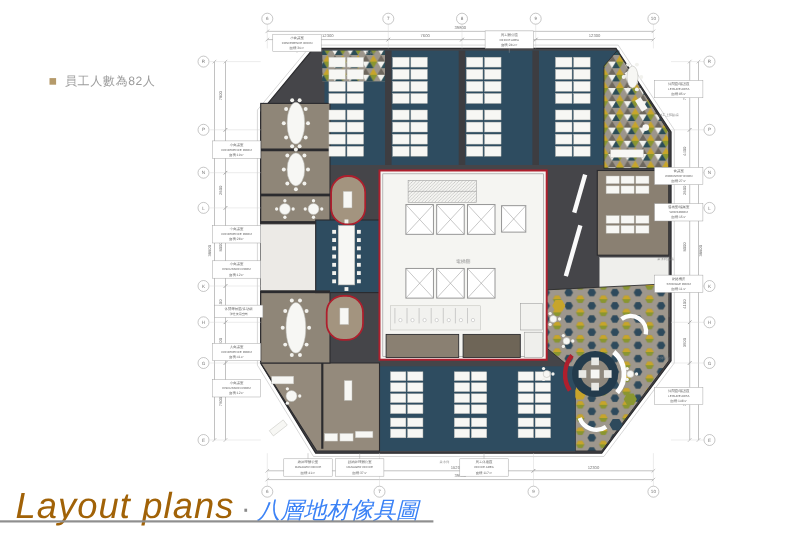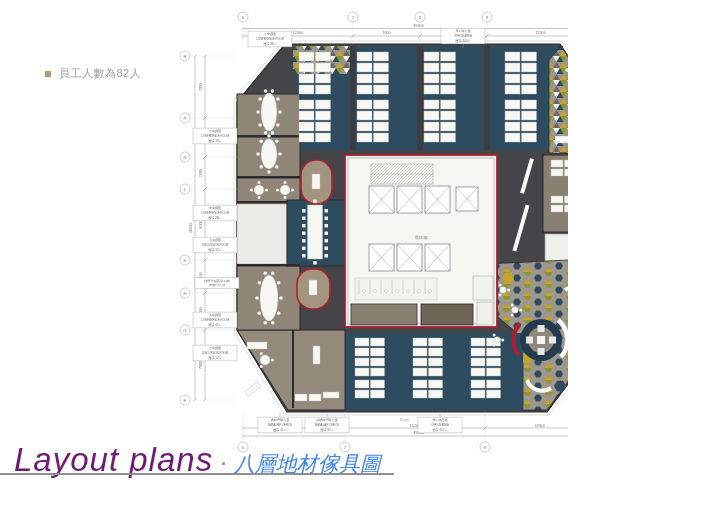--- a/index.html
+++ b/index.html
@@ -1,23 +1,23 @@
 <!DOCTYPE html>
 <html><head>
 <meta charset="utf-8">
 <style>
   html,body{margin:0;padding:0;background:#fff;}
-  .canvas{position:relative;width:568px;height:509px;background:#ffffff;overflow:hidden;
+  .canvas{position:relative;width:720px;height:509px;background:#ffffff;overflow:hidden;
           font-family:"Liberation Sans",sans-serif;}
   .note{position:absolute;left:45px;top:66px;display:flex;align-items:center;gap:8px;}
   .note .bullet{width:6px;height:6px;background:#b59a6a;}
   .note .note-text{font-size:11px;color:#9c9c9c;letter-spacing:0.5px;}
   .plan-svg{position:absolute;left:175px;top:8px;width:490px;height:448px;}
   .title-block{position:absolute;left:14px;top:441px;white-space:nowrap;color:#8f8f8f;}
-  .t-en{font-size:33px;font-style:italic;letter-spacing:1px;color:#701a75;}
+  .t-en{font-size:33px;font-style:italic;letter-spacing:1px;color:#a16207;}
   .t-dot{font-size:26px;margin:0 6px;color:#8a8a8a;}
   .t-zh{font-size:21px;font-style:italic;font-family:"Liberation Serif",serif;color:#3b82f6;}
   .title-rule{position:absolute;left:0;top:473px;width:394px;height:1.5px;background:#8f8f8f;}
 </style>
 </head>
 <body>
 
 <div class="canvas">
 
   <div class="note">

